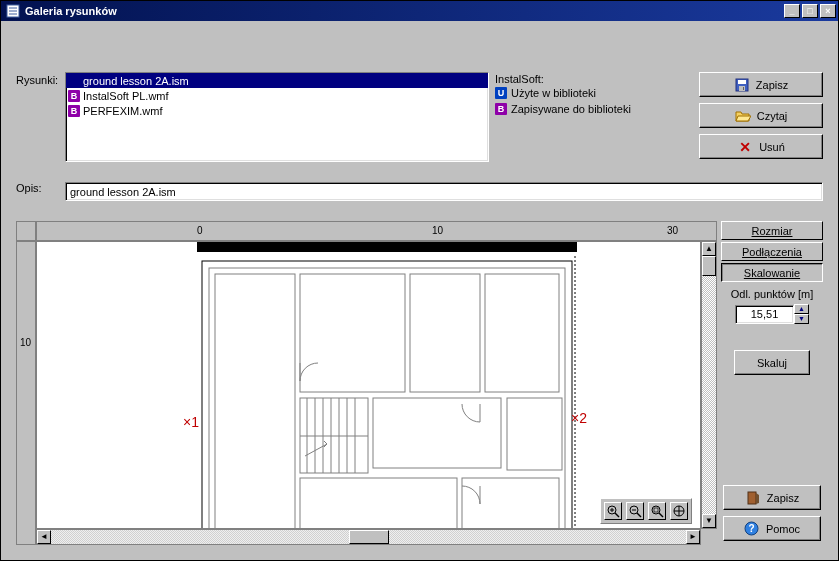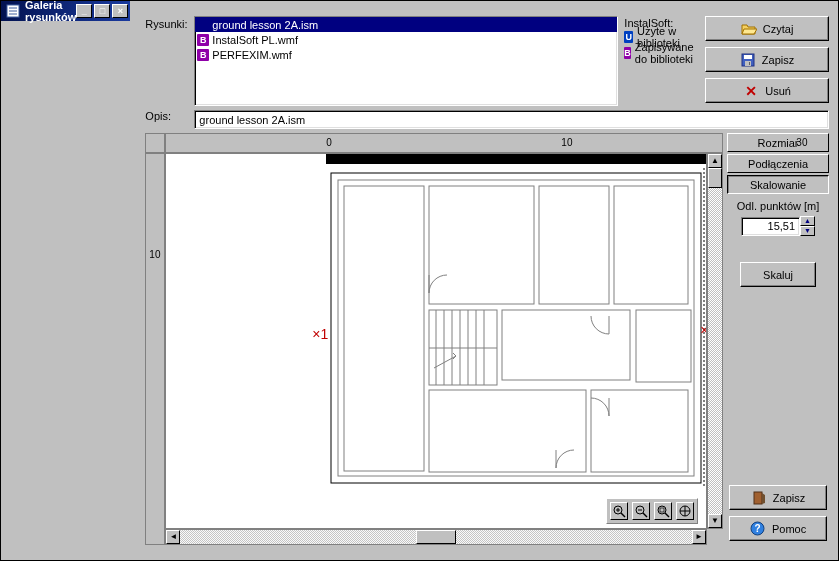--- a/index.html
+++ b/index.html
@@ -8,21 +8,21 @@
     font-size: 11px;
     background: #c0c0c0;
     overflow: hidden;
     width: 839px;
     height: 561px;
   }
   .window {
     width: 839px; height: 561px;
     background: #c0c0c0;
     border: 1px solid #000;
-    display: flex; flex-direction: row;
+    display: flex; flex-direction: column;
   }
   .titlebar {
     height: 20px;
     background: linear-gradient(to right, #021250, #1a3a9e);
     color: #fff;
     display: flex; align-items: center;
     padding: 0 2px 0 4px;
     font-weight: bold;
     font-size: 11px;
   }
@@ -34,21 +34,22 @@
     background: #c0c0c0;
     border: 1px solid #fff; border-right-color:#000; border-bottom-color:#000;
     font-size: 9px; text-align: center; line-height: 12px;
     font-family: "Marlett", sans-serif;
     font-weight: bold;
     cursor: pointer;
   }
   .content {
     flex: 1; display: flex; flex-direction: column;
     padding: 15px;
-    gap: 4px;
+    gap: 20px;
+    margin-top: 36px;
   }
   .top-section {
     display: flex; gap: 6px;
   }
   .label { font-size: 11px; }
   .filelist-col {
     display:flex; flex-direction:column; gap:3px;
   }
   .filelist-col .top-row { display:flex; gap:6px; }
   .file-list {
@@ -166,36 +167,37 @@
   .right-panel {
     width:102px; display:flex; flex-direction:column; gap:2px;
   }
   .tab {
     height:19px;
     background:#c0c0c0;
     border:1px solid #fff; border-right-color:#000; border-bottom-color:#000;
     display:flex; align-items:center; justify-content:center;
     font-size:11px;
     cursor:pointer;
+    text-decoration:underline;
   }
   .tab.active {
     border:1px solid #000; border-right-color:#fff; border-bottom-color:#fff;
     box-shadow: inset 1px 1px 0 #808080;
   }
   .panel-section { display:flex; flex-direction:column; gap:4px; align-items:center; padding:4px 2px; }
   .panel-section.sep { border-top:1px solid #808080; box-shadow: inset 0 1px 0 #fff; margin-top:4px; padding-top:8px; }
   .spinner-row {
     display:flex; align-items:center;
   }
   .spinner {
     width:59px; height:19px;
     background:#fff;
     border:1px solid #808080; border-right-color:#fff; border-bottom-color:#fff;
     box-shadow: inset 1px 1px 0 #000, inset -1px -1px 0 #dfdfdf;
-    text-align:right; padding:2px 4px; font-size:11px;
+    text-align:center; padding:2px 4px; font-size:11px;
   }
   .spin-btns { display:flex; flex-direction:column; }
   .spin-btn {
     width:15px; height:10px;
     background:#c0c0c0;
     border:1px solid #fff; border-right-color:#000; border-bottom-color:#000;
     font-size:7px; line-height:7px; text-align:center;
     color:#000080;
   }
   .small-btn { width:76px; }
@@ -252,37 +254,37 @@
         </div>
         <div class="legend-row">
           <div class="badge B">B</div>
           <span>Zapisywane do biblioteki</span>
         </div>
       </div>
 
       <div class="buttons-col">
         <div class="btn">
           <span class="btn-icon">
-            <svg width="16" height="14" viewBox="0 0 16 14">
-                <path d="M1 3 L6 3 L7 5 L14 5 L14 12 L1 12 Z" fill="#f5d060" stroke="#a07000"></path>
-                <path d="M3 7 L16 7 L13 12 L1 12 Z" fill="#ffe890" stroke="#a07000"></path>
-              </svg>
-          </span>
-          <span>Czytaj</span>
-        </div>
-        <div class="btn">
-          <span class="btn-icon">
             <svg width="14" height="14" viewBox="0 0 14 14">
                 <rect x="1" y="1" width="12" height="12" fill="#4060c0" stroke="#203080"></rect>
                 <rect x="3" y="2" width="8" height="4" fill="#fff"></rect>
                 <rect x="4" y="8" width="6" height="5" fill="#c0c0c0"></rect>
                 <rect x="8" y="9" width="1" height="3" fill="#606060"></rect>
               </svg>
           </span>
           <span>Zapisz</span>
+        </div>
+        <div class="btn">
+          <span class="btn-icon">
+            <svg width="16" height="14" viewBox="0 0 16 14">
+                <path d="M1 3 L6 3 L7 5 L14 5 L14 12 L1 12 Z" fill="#f5d060" stroke="#a07000"></path>
+                <path d="M3 7 L16 7 L13 12 L1 12 Z" fill="#ffe890" stroke="#a07000"></path>
+              </svg>
+          </span>
+          <span>Czytaj</span>
         </div>
         <div class="btn">
           <span class="btn-icon" style="color:#c00000; font-weight:bold; font-size:14px;">✕</span>
           <span>Usuń</span>
         </div>
       </div>
     </div>
 
     <div class="opis-row">
       <div class="label" style="width:43px;">Opis:</div>

